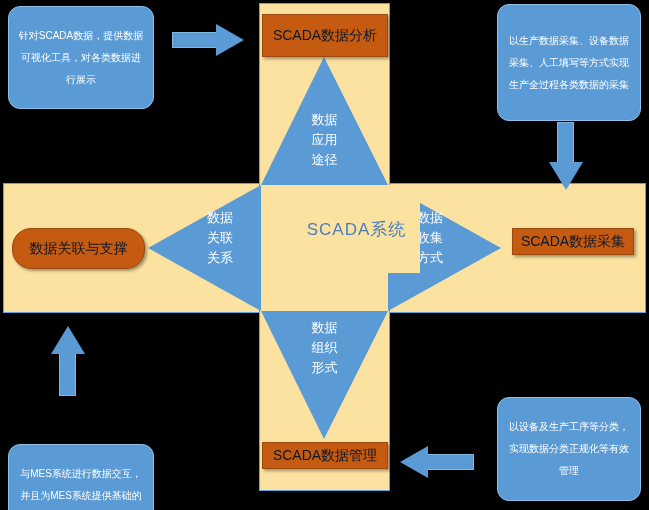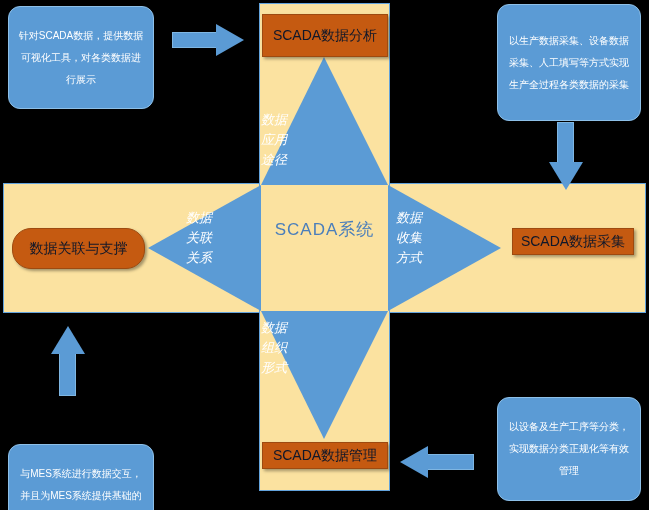--- a/index.html
+++ b/index.html
@@ -19,21 +19,21 @@
     background:#fbe2a0;border:1px solid #63a3dc;box-sizing:border-box;
   }
   .cross-patch{
     position:absolute;left:261px;top:185px;width:127px;height:126px;
     background:#fbe2a0;
   }
 
   
   .center-sq{
     position:absolute;left:261px;top:185px;width:127px;height:88px;
-    background:#fbe2a0;display:flex;align-items:center;justify-content:center;
+    background:#fbe2a0;display:flex;align-items:center;justify-content:center;padding-left:32px;
   }
   .center-sq span{
     color:#4a7ebb;font-size:17px;letter-spacing:1px;white-space:nowrap;
   }
 
   
   .tri{position:absolute;}
   .tri-up{
     left:261px;top:57px;width:0;height:0;
     border-left:63px solid transparent;border-right:64px solid transparent;
@@ -49,21 +49,21 @@
     border-top:63px solid transparent;border-bottom:63px solid transparent;
     border-right:113px solid #5b9bd5;
   }
   .tri-right{
     left:388px;top:185px;width:0;height:0;
     border-top:63px solid transparent;border-bottom:63px solid transparent;
     border-left:113px solid #5b9bd5;
   }
   .tri-label{
     position:absolute;color:#fff;font-size:13px;line-height:20px;
-    text-align:left;white-space:nowrap;font-style:italic;
+    text-align:center;white-space:nowrap;
   }
   .lbl-up{left:261px;top:110px;width:127px;}
   .lbl-down{left:261px;top:318px;width:127px;}
   .lbl-left{left:186px;top:208px;width:68px;}
   .lbl-right{left:396px;top:208px;width:68px;}
 
   
   .orange{
     position:absolute;background:#c55a11;
     border:1px solid #9d4a10;box-sizing:border-box;

